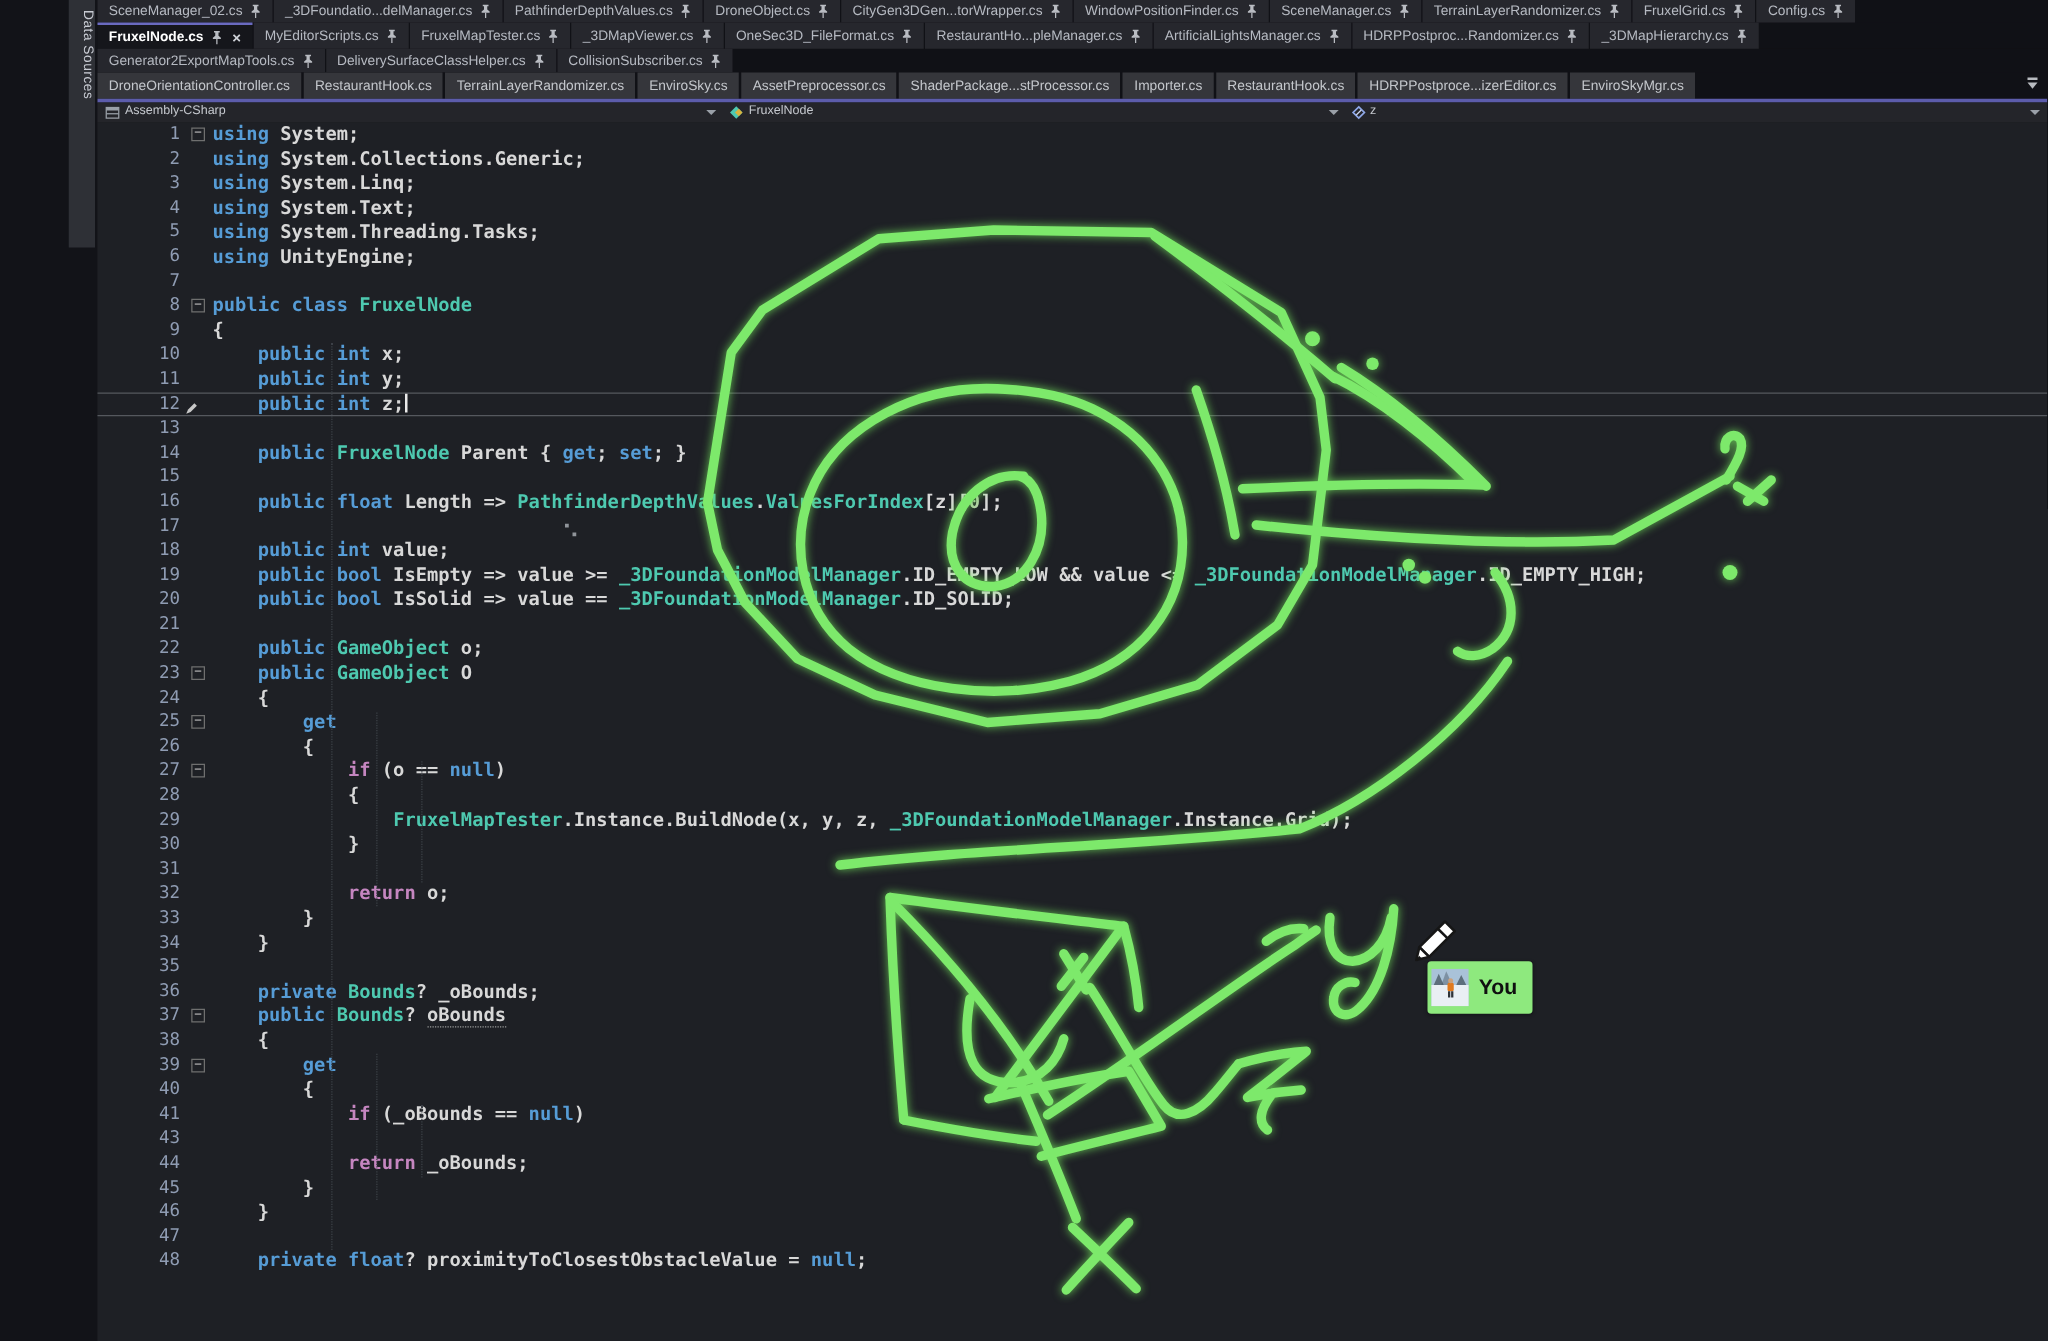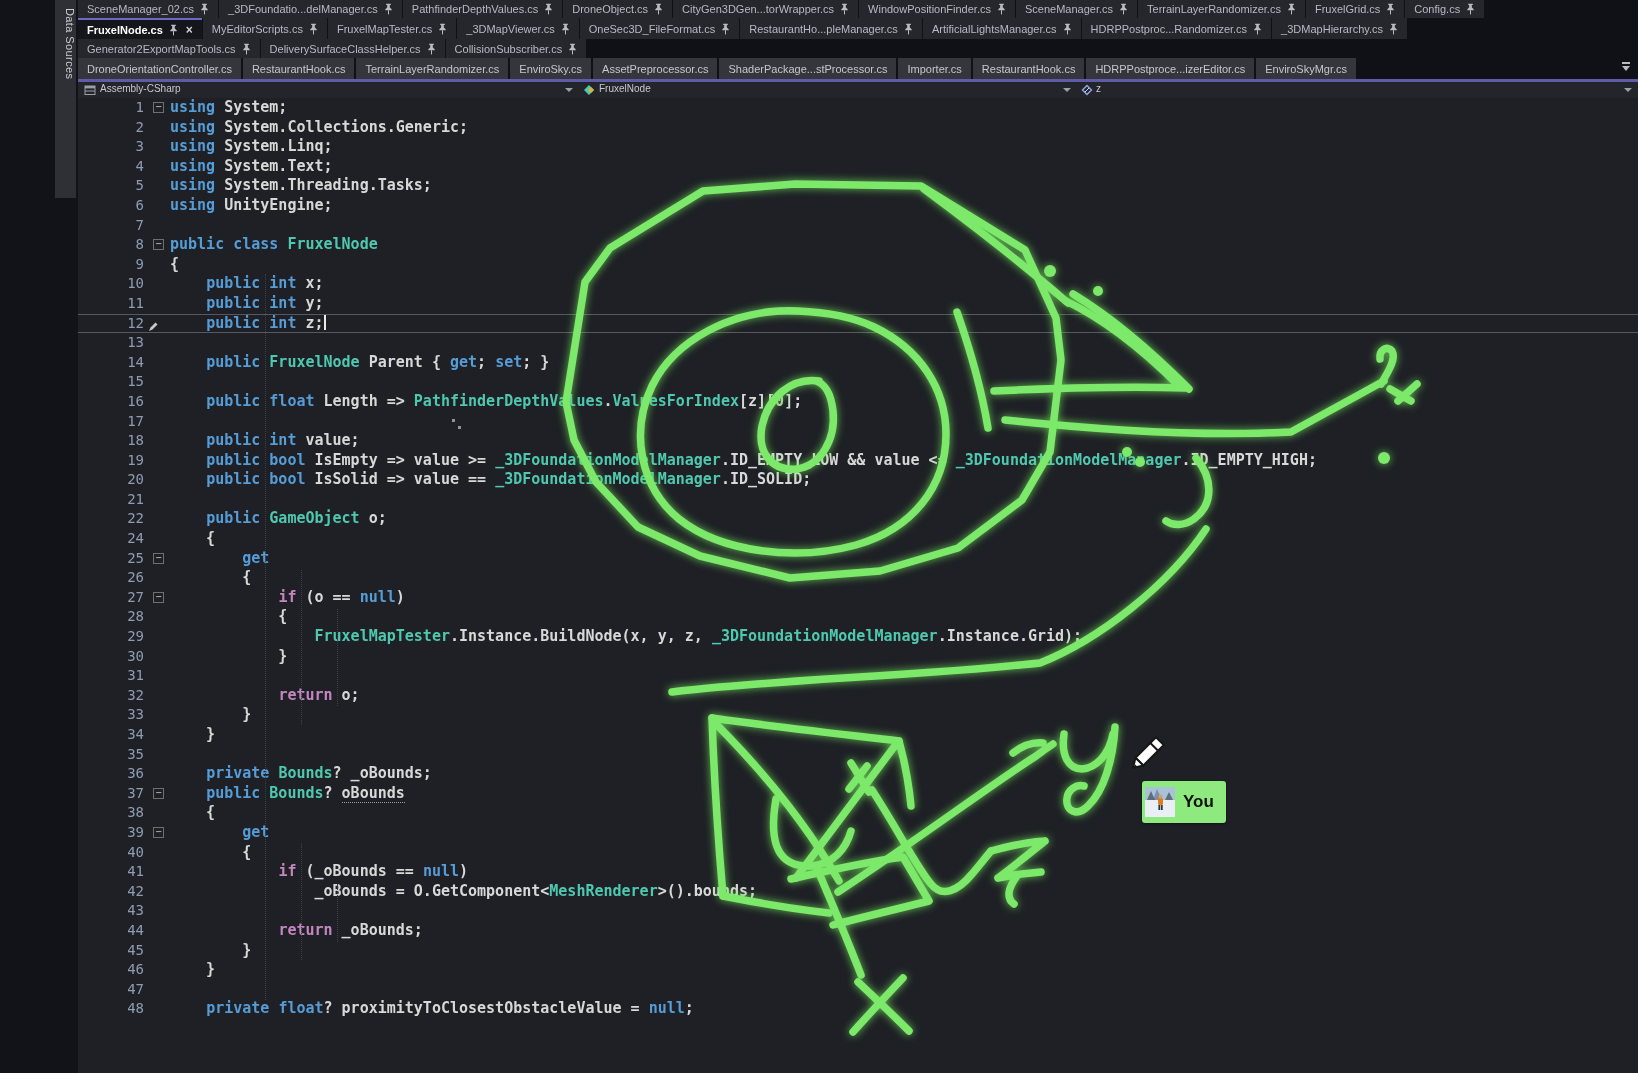--- a/index.html
+++ b/index.html
@@ -57,21 +57,21 @@
   .artifact{position:absolute;width:3px;height:3px;background:#90949a;}
 
   
   #ann{position:absolute;left:0;top:0;pointer-events:none;
        filter:drop-shadow(0 0 4px rgba(118,232,94,.8));}
   #ann path{fill:none;stroke:var(--pen,#7de96b);stroke-width:7.5;
             stroke-linecap:round;stroke-linejoin:round;}
   #ann circle{fill:var(--pen,#7de96b);}
   .you-badge{position:absolute;left:1142px;top:769px;height:36px;display:flex;align-items:center;
        background:var(--badge,#8ee97e);border-radius:3px;padding:3px 12px 3px 3px;gap:8px;
-       box-shadow:0 1px 3px rgba(0,0,0,.4);margin-top:12px;}
+       box-shadow:0 1px 3px rgba(0,0,0,.4);}
   .you-badge .you-label{font-size:17px;font-weight:bold;color:#101010;}
   #pencil{position:absolute;left:0;top:0;pointer-events:none;}
 </style>
 </head>
 <body>
 
 <div id="screen">
 
   <div class="rail"></div>
   <div class="vtab">Data Sources</div>
@@ -410,20 +410,25 @@
           <span class="ln">21</span>
           <span class="fold"></span>
           <span class="code"></span>
         </div>
         <div class="cl">
           <span class="ln">22</span>
           <span class="fold"></span>
           <span class="code"><span class="tok-def">    </span><span class="tok-k">public</span><span class="tok-def"> </span><span class="tok-typ">GameObject</span><span class="tok-def"> o;</span></span>
         </div>
         <div class="cl">
+          <span class="ln">23</span>
+          <span class="fold on"></span>
+          <span class="code"><span class="tok-def">    </span><span class="tok-k">public</span><span class="tok-def"> </span><span class="tok-typ">GameObject</span><span class="tok-def"> O</span></span>
+        </div>
+        <div class="cl">
           <span class="ln">24</span>
           <span class="fold"></span>
           <span class="code"><span class="tok-def">    {</span></span>
         </div>
         <div class="cl">
           <span class="ln">25</span>
           <span class="fold on"></span>
           <span class="code"><span class="tok-def">        </span><span class="tok-k">get</span></span>
         </div>
         <div class="cl">
@@ -498,25 +503,20 @@
         </div>
         <div class="cl">
           <span class="ln">40</span>
           <span class="fold"></span>
           <span class="code"><span class="tok-def">        {</span></span>
         </div>
         <div class="cl">
           <span class="ln">41</span>
           <span class="fold"></span>
           <span class="code"><span class="tok-def">            </span><span class="tok-ctl">if</span><span class="tok-def"> (_oBounds == </span><span class="tok-k">null</span><span class="tok-def">)</span></span>
-        </div>
-        <div class="cl">
-          <span class="ln">42</span>
-          <span class="fold"></span>
-          <span class="code"><span class="tok-def">                _oBounds = O.GetComponent&lt;</span><span class="tok-typ">MeshRenderer</span><span class="tok-def">&gt;().bounds;</span></span>
         </div>
         <div class="cl">
           <span class="ln">43</span>
           <span class="fold"></span>
           <span class="code"></span>
         </div>
         <div class="cl">
           <span class="ln">44</span>
           <span class="fold"></span>
           <span class="code"><span class="tok-def">            </span><span class="tok-ctl">return</span><span class="tok-def"> _oBounds;</span></span>

